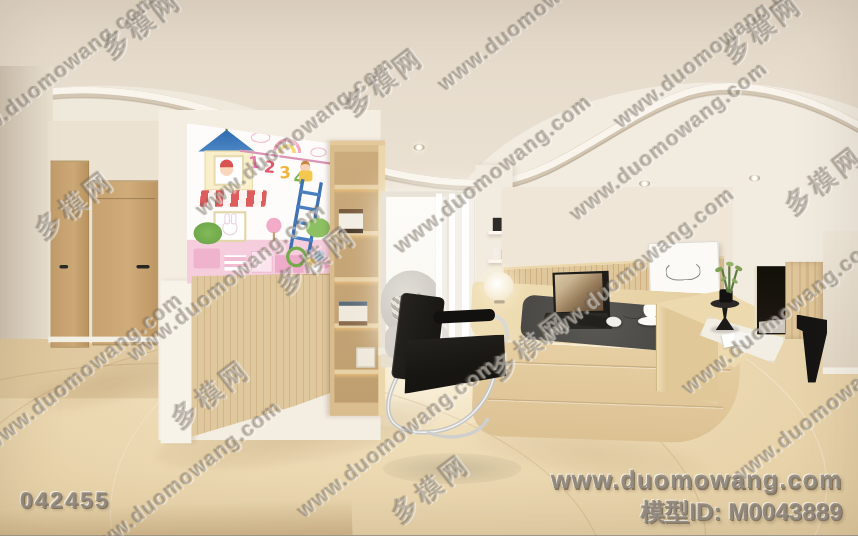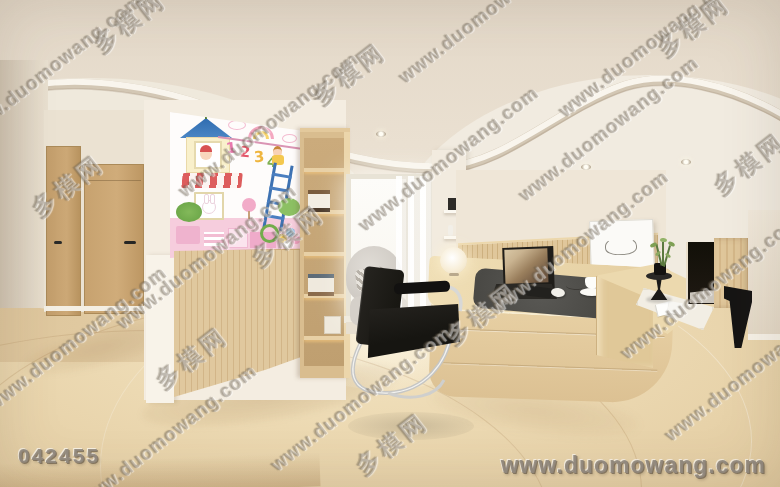--- a/index.html
+++ b/index.html
@@ -270,16 +270,17 @@
     <span class="wm url" style="left:468px;top:232px;">www.duomowang.com</span>
     <span class="wm url" style="left:600px;top:276px;">www.duomowang.com</span>
     <span class="wm url" style="left:644px;top:358px;">www.duomowang.com</span>
     <span class="wm url" style="left:56px;top:426px;">www.duomowang.com</span>
     <span class="wm brand" style="left:350px;top:428px;">多模网</span>
   </div>
 
   <div class="footer-left emboss">042455</div>
   <div class="footer-right">
     <div class="site-url2 emboss">www.duomowang.com</div>
+    <div class="model-id emboss">模型ID: M0043889</div>
   </div>
 
   <div class="abs" style="left:0;top:0;width:780px;height:487px;pointer-events:none;box-shadow:inset 0 0 60px rgba(90,70,50,0.16);"></div>
 </div>
 
 </body></html>

